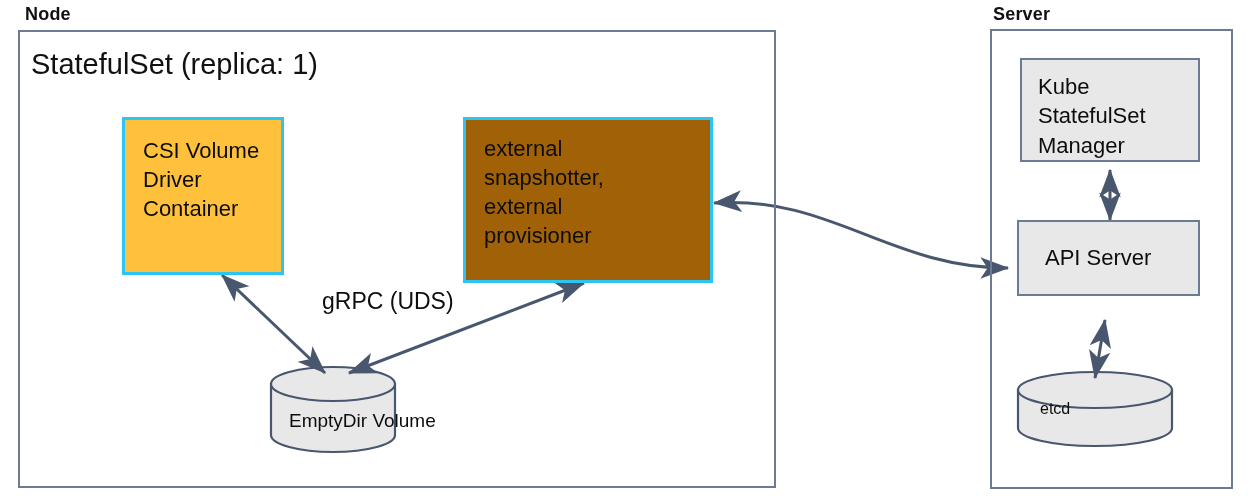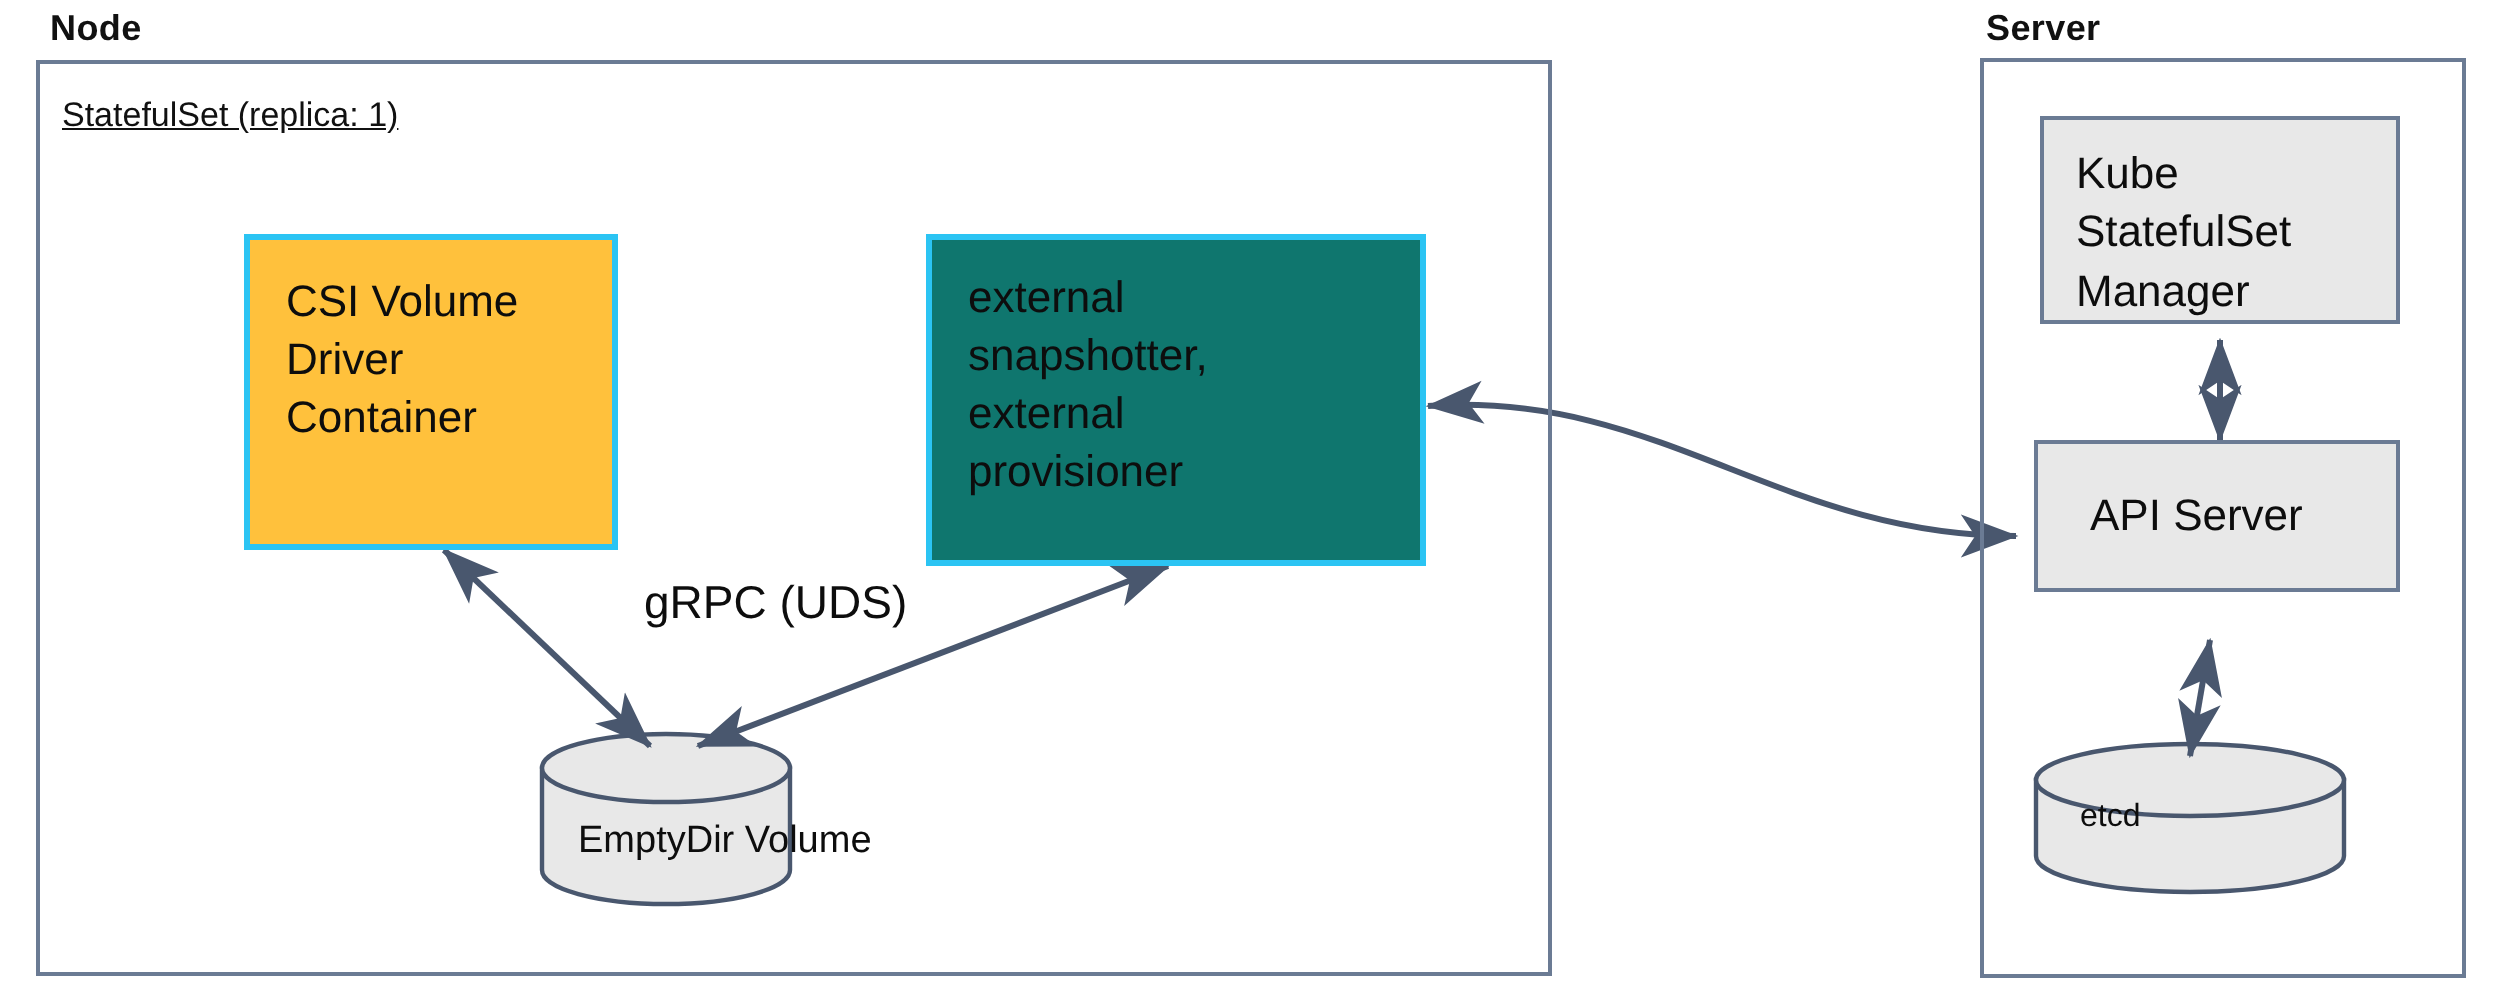--- a/index.html
+++ b/index.html
@@ -29,45 +29,44 @@
     white-space: nowrap;
   }
   .group-box {
     position: absolute;
     border: 2px solid #6b7b94;
     background: transparent;
     box-sizing: border-box;
   }
   .ss-title {
     position: absolute;
-    font-size: 17px;
+    font-size: 29px;
     color: #111111;
     white-space: nowrap;
-    text-decoration: underline;
   }
   .node-box {
     position: absolute;
     box-sizing: border-box;
     display: flex;
     align-items: flex-start;
     justify-content: flex-start;
   }
   .node-box .txt {
     font-size: 22px;
     line-height: 1.32;
     color: #0d0d0d;
     white-space: pre-line;
   }
   .box-csi {
     background: #ffc13c;
     border: 3px solid #2bc4f3;
     padding: 16px 0 0 18px;
   }
   .box-ext {
-    background: #0f766e;
+    background: #a16207;
     border: 3px solid #2bc4f3;
     padding: 14px 0 0 18px;
   }
   .box-gray {
     background: #e8e8e8;
     border: 2px solid #6b7b94;
     padding: 12px 0 0 16px;
   }
   .box-gray .txt {
     font-size: 22px;
@@ -134,21 +133,21 @@
 </svg>
 
 <div class="group-label" style="left:25px; top:4px;">Node</div>
 <div class="group-box" style="left:18px; top:30px; width:758px; height:458px;"></div>
 
 <div class="group-label" style="left:993px; top:4px;">Server</div>
 <div class="group-box" style="left:990px; top:29px; width:243px; height:460px;"></div>
 
 <div class="ss-title" style="left:31px; top:48px;">StatefulSet (replica: 1)</div>
 
-<div class="node-box box-csi" style="left:122px; top:117px; width:187px; height:158px;">
+<div class="node-box box-csi" style="left:122px; top:117px; width:162px; height:158px;">
   <span class="txt">CSI Volume
 Driver
 Container</span>
 </div>
 
 <div class="node-box box-ext" style="left:463px; top:117px; width:250px; height:166px;">
   <span class="txt">external
 snapshotter,
 external
 provisioner</span>

